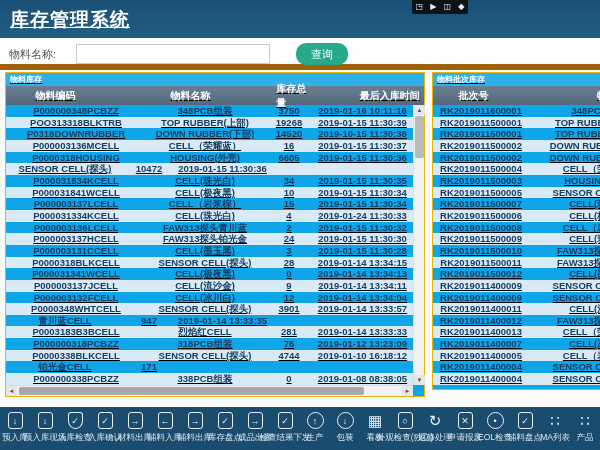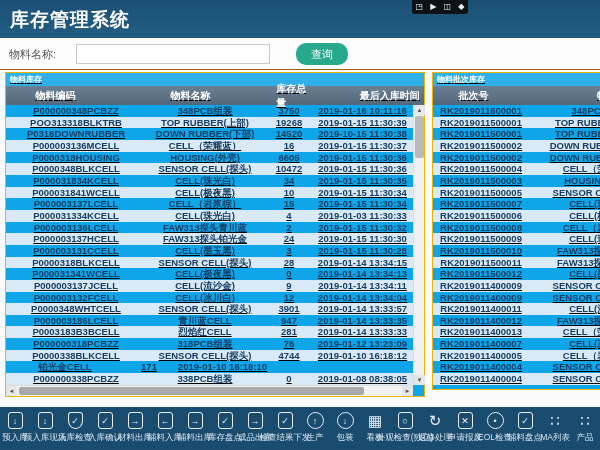--- a/index.html
+++ b/index.html
@@ -4,29 +4,29 @@
 <style>
   * { box-sizing: border-box; margin: 0; padding: 0; }
   html,body { width:600px; height:450px; overflow:hidden; background:#fbfbfb;
     font-family:"Liberation Sans","DejaVu Sans",sans-serif; }
   #stage { position:relative; width:600px; height:450px; background:#fbfbfb; }
 
   
   .app-header { position:absolute; left:0; top:0; width:600px; height:38px;
     background:linear-gradient(#1b5076,#235d82); }
   .app-title { position:absolute; left:10px; top:7px; color:#fff; font-size:19px;
-    font-weight:bold; letter-spacing:1px; }
+    font-weight:bold; letter-spacing:1px;text-decoration:underline; }
   .overlay-box { position:absolute; left:412px; top:0; width:56px; height:14px;
     background:rgba(10,10,10,.88); display:flex; align-items:center;
     justify-content:space-around; border-radius:0 0 2px 2px; }
   .overlay-box span { color:#eee; font-size:8px; line-height:8px; }
 
   
   .search-row { position:absolute; left:0; top:38px; width:600px; height:32px;
-    background:#fdfdfd; border-bottom:1px solid #a16207; }
+    background:#fdfdfd; border-bottom:6px solid #a16207; }
   .search-label { position:absolute; left:9px; top:9px; font-size:11px; color:#555; }
   .search-input { position:absolute; left:76px; top:6px; width:194px; height:20px;
     border:1px solid #c9c9c9; background:#fff; font-size:11px; padding:0 4px; }
   .query-btn { position:absolute; left:296px; top:5px; width:52px; height:22px;
     background:#27a98b; color:#fff; border:none; font-size:11px; cursor:pointer;
     border-radius:10px; }
 
   
   .panel { position:absolute; background:#0ea5e9; border:1px solid #eab308;text-decoration:underline; }
   .panel-title { height:13px; background:#2fb0e8; color:#fff; font-size:8px;
@@ -134,21 +134,20 @@
           <div class="cell lc2">16</div>
           <div class="cell lc3">2019-01-15 11:30:37</div>
         </div>
         <div class="row">
           <div class="cell lc0">P0000318HOUSING</div>
           <div class="cell lc1">HOUSING(外壳)</div>
           <div class="cell lc2">6605</div>
           <div class="cell lc3">2019-01-15 11:30:36</div>
         </div>
         <div class="row">
-          <div class="cell lc0">P0000348BLKCELL</div>
           <div class="cell lc1">SENSOR CELL(探头)</div>
           <div class="cell lc2">10472</div>
           <div class="cell lc3">2019-01-15 11:30:36</div>
         </div>
         <div class="row">
           <div class="cell lc0">P000031834KCELL</div>
           <div class="cell lc1">CELL(珠光白)</div>
           <div class="cell lc2">34</div>
           <div class="cell lc3">2019-01-15 11:30:35</div>
         </div>
@@ -161,21 +160,21 @@
         <div class="row">
           <div class="cell lc0">P000003137LCELL</div>
           <div class="cell lc1">CELL（岩浆棕）</div>
           <div class="cell lc2">15</div>
           <div class="cell lc3">2019-01-15 11:30:34</div>
         </div>
         <div class="row">
           <div class="cell lc0">P000031334KCELL</div>
           <div class="cell lc1">CELL(珠光白)</div>
           <div class="cell lc2">4</div>
-          <div class="cell lc3">2019-01-03 11:30:33</div>
+          <div class="cell lc3">2019-01-24 11:30:33</div>
         </div>
         <div class="row">
           <div class="cell lc0">P000003136LCELL</div>
           <div class="cell lc1">FAW313探头青川蓝</div>
           <div class="cell lc2">2</div>
           <div class="cell lc3">2019-01-15 11:30:32</div>
         </div>
         <div class="row">
           <div class="cell lc0">P000003137HCELL</div>
           <div class="cell lc1">FAW313探头铂光金</div>
@@ -212,21 +211,20 @@
           <div class="cell lc2">12</div>
           <div class="cell lc3">2019-01-14 13:34:04</div>
         </div>
         <div class="row">
           <div class="cell lc0">P0000348WHTCELL</div>
           <div class="cell lc1">SENSOR CELL(探头)</div>
           <div class="cell lc2">3901</div>
           <div class="cell lc3">2019-01-14 13:33:57</div>
         </div>
         <div class="row">
-          <div class="cell lc0">P000003186LCELL</div>
           <div class="cell lc1">青川蓝CELL</div>
           <div class="cell lc2">947</div>
           <div class="cell lc3">2019-01-14 13:33:35</div>
         </div>
         <div class="row">
           <div class="cell lc0">P0003183B3BCELL</div>
           <div class="cell lc1">烈焰红CELL</div>
           <div class="cell lc2">281</div>
           <div class="cell lc3">2019-01-14 13:33:33</div>
         </div>
@@ -238,21 +236,20 @@
         </div>
         <div class="row">
           <div class="cell lc0">P0000338BLKCELL</div>
           <div class="cell lc1">SENSOR CELL(探头)</div>
           <div class="cell lc2">4744</div>
           <div class="cell lc3">2019-01-10 16:18:12</div>
         </div>
         <div class="row">
           <div class="cell lc1">铂光金CELL</div>
           <div class="cell lc2">171</div>
-          <div class="cell lc3">2019-01-10 16:18:10</div>
         </div>
         <div class="row">
           <div class="cell lc0">P000000338PCBZZ</div>
           <div class="cell lc1">338PCB组装</div>
           <div class="cell lc2">0</div>
           <div class="cell lc3">2019-01-08 08:38:05</div>
         </div>
       </div>
     <div class="vscroll">
       <div class="arr up">▲</div>

